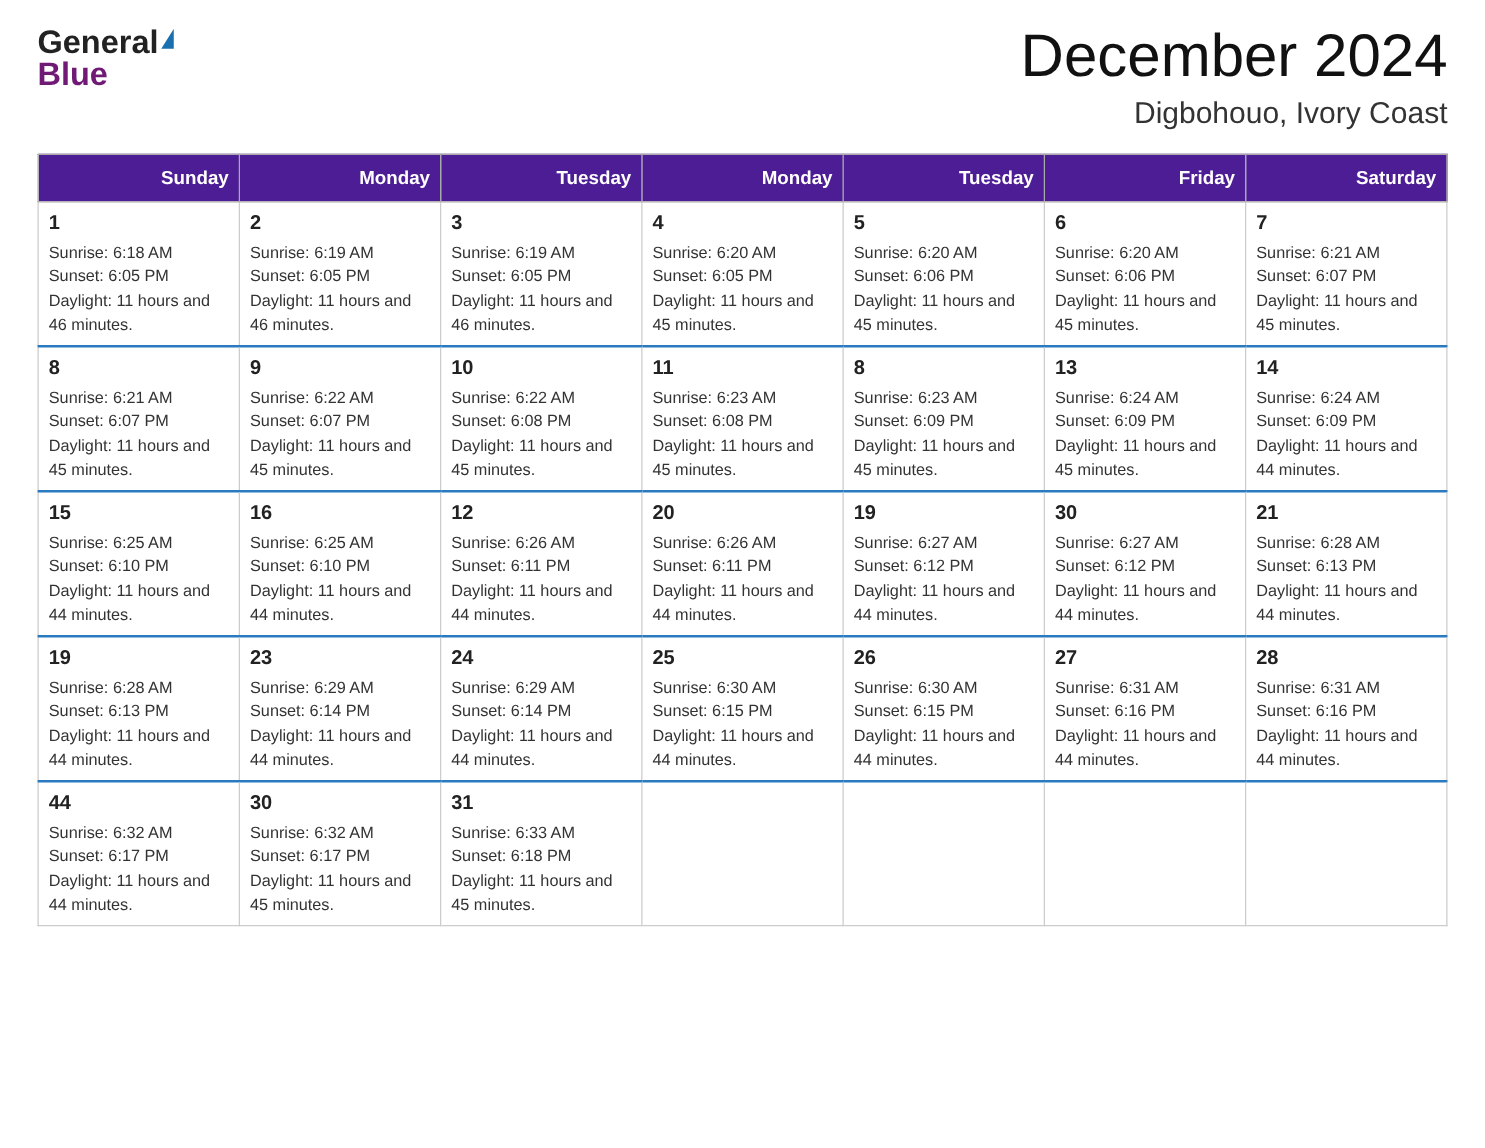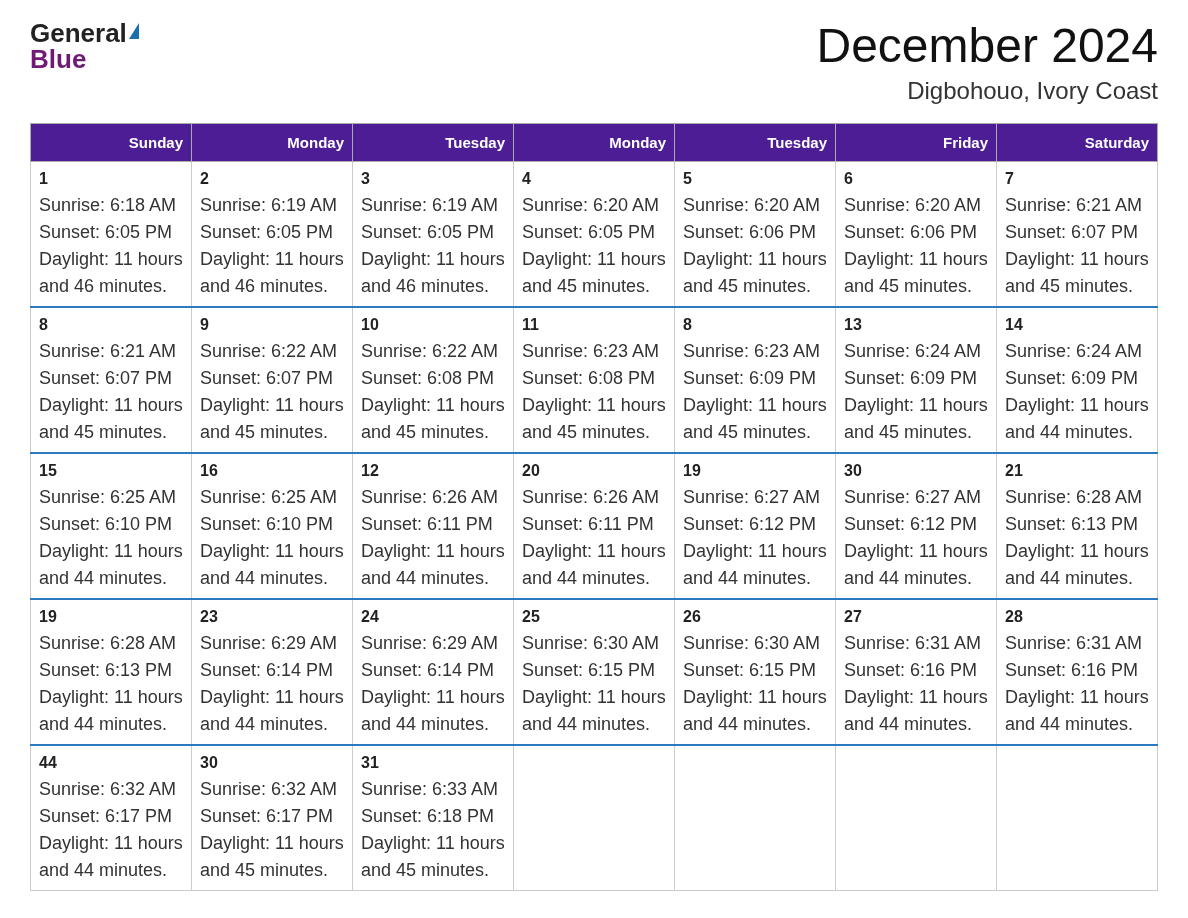--- a/index.html
+++ b/index.html
@@ -84,21 +84,21 @@
     .calendar tr:not(:last-child) td {
       border-bottom: 2px solid #2a7abf;
     }
     .day-number {
       font-size: 16px;
       font-weight: 600;
       margin-bottom: 4px;
       display: block;
     }
     .day-info {
-      font-size: 18px;
+      font-size: 13px;
       line-height: 1.5;
       color: #333;
     }
     .empty-cell {
       background: #fff;
     }
     .logo-line {
       display: flex;
       align-items: center;
     }

